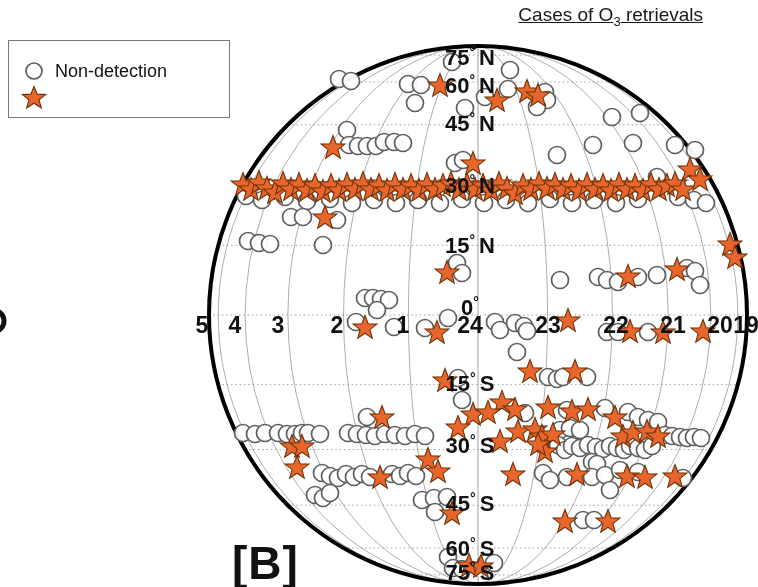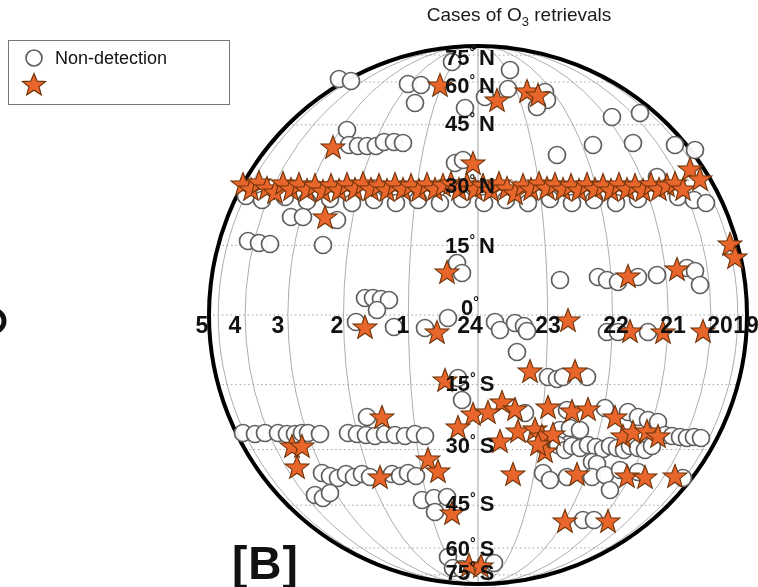--- a/index.html
+++ b/index.html
@@ -1,23 +1,23 @@
 <!DOCTYPE html>
 <html><head>
 <meta charset="utf-8">
 <style>
   html,body{margin:0;padding:0;background:#ffffff;}
   #stage{position:relative;width:758px;height:587px;background:#fff;overflow:hidden;
          font-family:"Liberation Sans",sans-serif;}
   #globe-svg{position:absolute;left:0;top:0;}
-  .title{position:absolute;left:359px;top:4px;width:320px;text-align:center;
-         font-size:19px;color:#1a1a1a;}
+  .title{position:absolute;left:383px;top:4px;width:320px;text-align:right;
+         font-size:19px;color:#1a1a1a;text-decoration:underline;}
   .title sub{font-size:13px;}
   .legend{position:absolute;left:8px;top:40px;width:222px;background:#fff;
-          border:1.3px solid #777;padding:4px 10px 7px 10px;box-sizing:border-box;}
+          border:1.3px solid #777;padding:17px 10px 7px 10px;box-sizing:border-box;}
   .legend-row{display:flex;align-items:center;height:26px;}
   .legend-row .mk{width:30px;display:flex;justify-content:center;align-items:center;}
   .legend-row .lbl{font-size:18px;color:#111;margin-left:6px;}
   .panel-label{position:absolute;left:232px;top:536px;font-size:46px;font-weight:bold;
                color:#111;letter-spacing:1px;}
 </style>
 </head>
 <body>
 
 <div id="stage">

